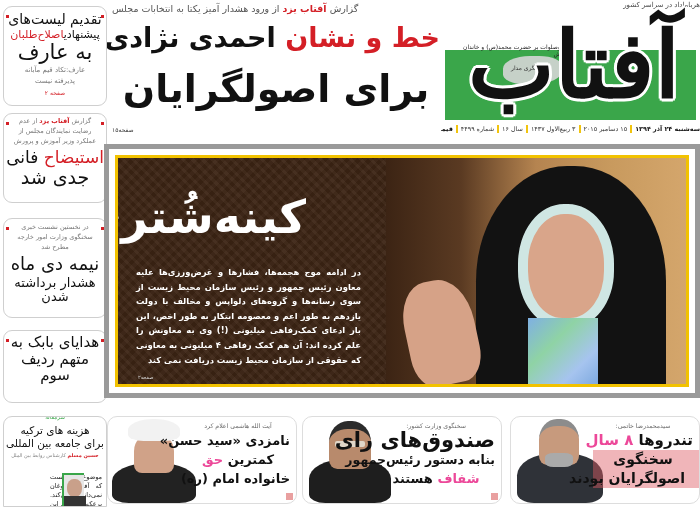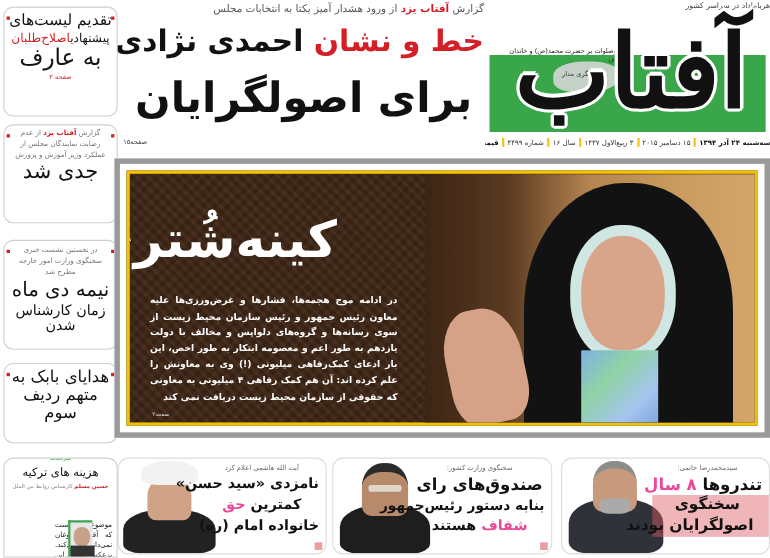--- a/index.html
+++ b/index.html
@@ -11,21 +11,21 @@
 .mast .green{position:absolute;left:4px;top:50px;width:251px;height:70px;background:#3aa64a}
 .mast .topline{position:absolute;left:0;right:0;top:1px;text-align:right;font-size:7px;color:#444}
 .mast .logo{position:absolute;left:14px;top:10px;width:238px;height:110px;font-family:"DejaVu Serif",serif;font-weight:bold;font-size:92px;line-height:110px;color:#111;text-align:center;text-shadow:-3px 0 #fff,3px 0 #fff,0 -3px #fff,0 3px #fff,-2px -2px #fff,2px 2px #fff,2px -2px #fff,-2px 2px #fff}
 .mast .salam{position:absolute;left:4px;top:43px;width:130px;font-size:6px;color:#222;text-align:right}
 .mast .map{position:absolute;left:62px;top:56px;width:60px;height:28px;background:#d6d6d6;border-radius:45% 40% 50% 35%;opacity:.9}
 .mast .slogan{position:absolute;left:70px;top:64px;font-size:6px;color:#333}
 .dateline{left:441px;top:125px;width:259px;height:12px;font-size:6.4px;color:#333;text-align:center;white-space:nowrap;overflow:hidden}
 .dateline b{color:#111}
 .dateline .sep{display:inline-block;width:2px;height:8px;background:#f1c40f;margin:0 3px;vertical-align:middle}
 
-.kicker{left:112px;top:3px;width:328px;text-align:right;font-size:9.5px;color:#555}
+.kicker{left:112px;top:3px;width:328px;text-align:left;font-size:9.5px;color:#555}
 .kicker span{color:#d41f26;font-weight:bold}
 .head1{left:112px;top:20px;width:328px;text-align:center;font-size:27px;font-weight:bold;line-height:36px;white-space:nowrap}
 .head1 .red{color:#d41f26}
 .head2{left:112px;top:62px;width:328px;text-align:center;font-size:38px;font-weight:bold;line-height:54px;letter-spacing:-1px}
 .pageref{left:112px;top:126px;font-size:6px;color:#333;direction:rtl}
 
 .sbox{position:absolute;left:3px;width:104px;border:1px solid #cfcfcf;border-radius:9px;background:#fff;text-align:center;overflow:hidden}
 .sbox .dot{position:absolute;top:8px;width:3px;height:3px;background:#d41f26}
 .sbox .sm{font-size:7px;color:#777;line-height:11px}
 .sbox .big{font-weight:normal;color:#111;line-height:1.1}
@@ -79,49 +79,52 @@
 </div>
 <div class="abs head2">برای اصولگرایان</div>
 <div class="abs pageref">صفحه۱۵</div>
 
 <div class="sbox" style="top:6px;height:100px">
   <div class="dot" style="left:2px"></div>
     <div class="dot" style="right:2px"></div>
   <div class="big" style="font-size:14px;margin-top:5px">تقدیم لیست‌های</div>
   <div class="big" style="font-size:11px;margin-top:2px"><span>پیشنهادی</span><span class="red">اصلاح‌طلبان</span></div>
   <div class="big" style="font-size:21px">به عارف</div>
+  <div class="sm" style="padding:0 12px">عارف:تکاد قیم مآبانه پذیرفته نیست</div>
   <div class="mini">صفحه ۲</div>
 </div>
 
 <div class="sbox" style="top:113px;height:90px">
   <div class="dot" style="left:2px"></div>
     <div class="dot" style="right:2px"></div>
   <div class="sm" style="padding:2px 8px 0;font-size:6.5px;line-height:10px"><span>گزارش</span> <b class="red">آفتاب یزد</b> <span>از عدم رضایت نمایندگان مجلس از عملکرد وزیر آموزش و پرورش</span></div>
+  <div class="big" style="font-size:17px;margin-top:2px"><span class="red">استیضاح</span> <span>فانی</span></div>
   <div class="big" style="font-size:19px">جدی شد</div>
 </div>
 
 <div class="sbox" style="top:218px;height:100px">
   <div class="dot" style="left:2px"></div>
     <div class="dot" style="right:2px"></div>
   <div class="sm" style="padding:3px 6px 0;font-size:6.5px;line-height:10px">در نخستین نشست خبری سخنگوی وزارت امور خارجه مطرح شد</div>
   <div class="big" style="font-size:18px;margin-top:2px">نیمه دی ماه</div>
-  <div class="big" style="font-size:13px;margin-top:2px">زمان کارشناس شدن</div>
+  <div class="big" style="font-size:13px;margin-top:2px">هشدار برداشته شدن</div>
 
 </div>
 
 <div class="sbox" style="top:330px;height:73px">
   <div class="dot" style="left:2px"></div>
     <div class="dot" style="right:2px"></div>
   <div class="big" style="font-size:15px;margin-top:3px">هدایای بابک به</div>
   <div class="big" style="font-size:15px">متهم ردیف سوم</div>
 </div>
 
 <div class="sbox" style="top:416px;height:91px;border-radius:9px 9px 0 0">
   <div style="position:absolute;top:-3px;left:0;right:0;font-size:5.5px;color:#3aa64a;text-align:center">سرمقاله</div>
   <div class="big" style="font-size:10.5px;margin-top:8px">هزینه های ترکیه</div>
+  <div class="big" style="font-size:10.5px;margin-top:1px">برای جامعه بین المللی</div>
   <div style="font-size:5px;margin-top:3px;color:#888"><b class="red">حسین مسلم</b> <span>کارشناس روابط بین الملل</span></div>
   <div style="position:absolute;right:4px;top:56px;width:52px;font-size:6.5px;line-height:9px;color:#222;text-align:justify">موضوع این نیست که آقای اردوغان نمی‌داند چه می‌کند. برعکس مشکل این است که او دقیقا</div>
   <div style="position:absolute;left:58px;top:56px;width:22px;height:35px;background:#e6e6e6;border-left:2px solid #3aa64a;border-top:2px solid #3aa64a">
     <div style="position:absolute;left:3px;top:4px;width:15px;height:18px;background:#c9a08a;border-radius:45%"></div>
     <div style="position:absolute;left:0;bottom:0;width:22px;height:12px;background:#333"></div>
   </div>
 </div>
 
 <div class="abs feature">
   <div class="inner">
@@ -153,21 +156,21 @@
 
 <div class="bstory" style="left:302px;width:200px">
   <div class="pic" style="width:90px;height:88px">
     <div class="man" style="left:6px;bottom:0;width:82px;height:44px;background:#1e1e1e"></div>
     <div class="man" style="left:26px;bottom:34px;width:42px;height:48px;background:#b88a6c;border-top:8px solid #2b2b2b"></div>
     <div class="man" style="left:32px;bottom:56px;width:30px;height:6px;background:#e0d6c8;border-radius:2px"></div>
   </div>
   <div class="corner"></div>
   <div class="txt" style="width:118px">
     <div class="sm">سخنگوی وزارت کشور:</div>
-    <div class="line" style="font-size:15px">صندوق‌های رای</div>
+    <div class="line" style="font-size:21px">صندوق‌های رای</div>
     <div class="line" style="font-size:12.5px">بنابه دستور رئیس‌جمهور</div>
     <div class="line" style="font-size:13px"><span class="red">شفاف</span> <span>هستند</span></div>
   </div>
 </div>
 
 <div class="bstory" style="left:107px;width:190px">
   <div class="pic" style="width:90px;height:88px">
     <div class="man" style="left:4px;bottom:0;width:84px;height:40px;background:#222"></div>
     <div class="man" style="left:26px;bottom:30px;width:40px;height:40px;background:#d0a288"></div>
     <div class="man" style="left:20px;bottom:62px;width:52px;height:22px;background:#f2f2f2;border-radius:50% 50% 30% 30%"></div>

